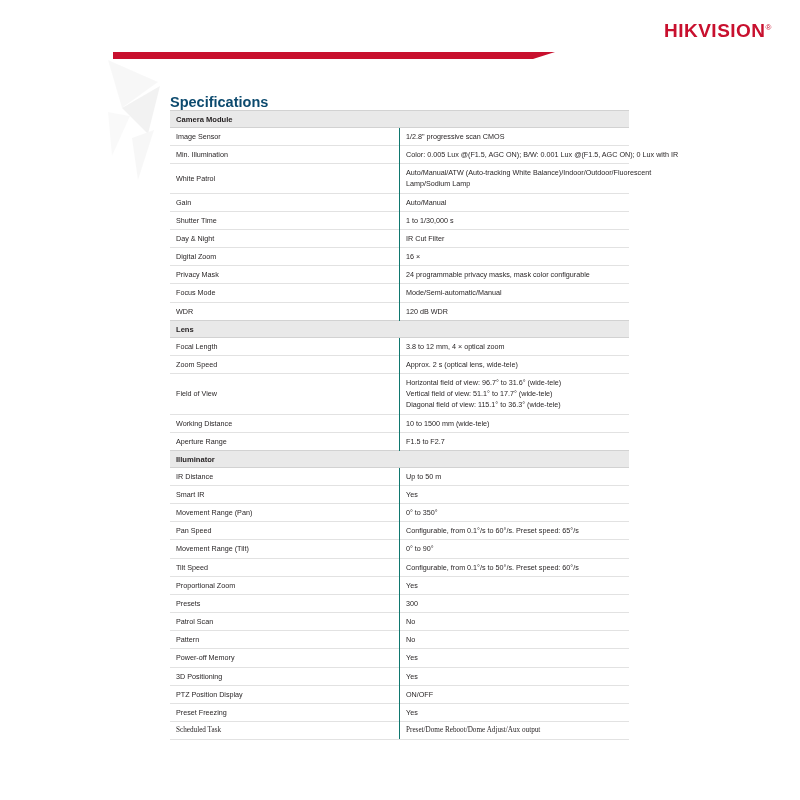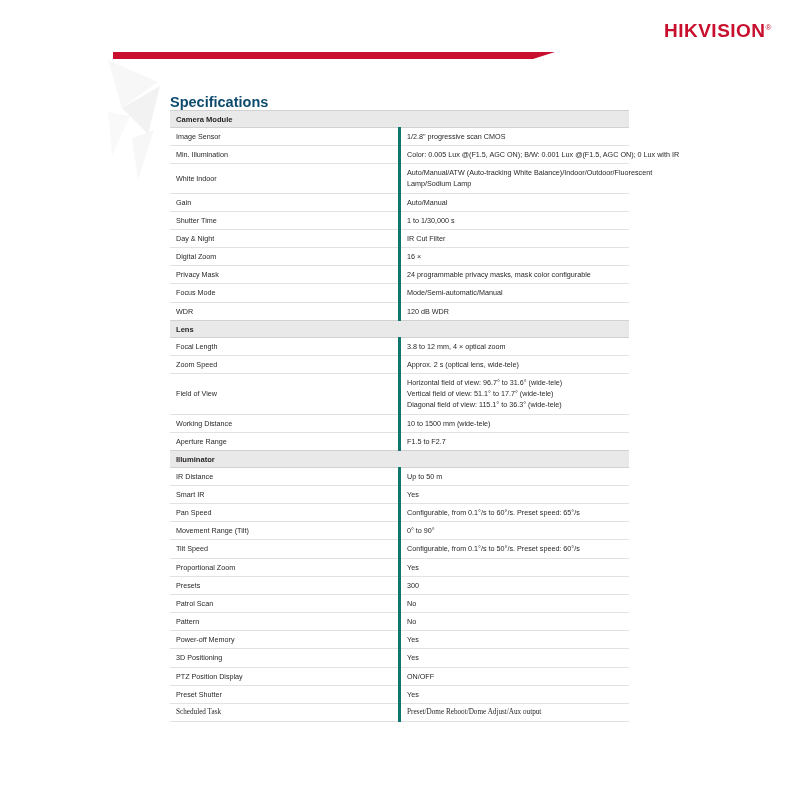--- a/index.html
+++ b/index.html
@@ -99,21 +99,21 @@
   }
   td.key, td.val {
     font-size: 7.2px;
     padding: 3px 6px;
     border-top: 1px solid #e2e2e2;
     vertical-align: middle;
     line-height: 1.55;
   }
   td.key {
     width: 135px;
-    border-right: 3px solid #0f766e;
+    border-right: 1px solid #0f766e;
   }
   td.val {
     width: 324px;
   }
   tr.last td { border-bottom: 1px solid #e2e2e2; font-family: Liberation Serif, serif; }
   .val div { white-space: nowrap; }
 </style>
 </head>
 <body>
 
@@ -145,21 +145,21 @@
               <div>1/2.8" progressive scan CMOS</div>
             </td>
           </tr>
           <tr>
             <td class="key">Min. Illumination</td>
             <td class="val">
               <div>Color: 0.005 Lux @(F1.5, AGC ON); B/W: 0.001 Lux @(F1.5, AGC ON); 0 Lux with IR</div>
             </td>
           </tr>
           <tr>
-            <td class="key">White Indoor</td>
+            <td class="key">White Patrol</td>
             <td class="val">
               <div>Auto/Manual/ATW (Auto-tracking White Balance)/Indoor/Outdoor/Fluorescent</div>
               <div>Lamp/Sodium Lamp</div>
             </td>
           </tr>
           <tr>
             <td class="key">Gain</td>
             <td class="val">
               <div>Auto/Manual</div>
             </td>
@@ -244,20 +244,26 @@
               <div>Up to 50 m</div>
             </td>
           </tr>
           <tr>
             <td class="key">Smart IR</td>
             <td class="val">
               <div>Yes</div>
             </td>
           </tr>
           <tr>
+            <td class="key">Movement Range (Pan)</td>
+            <td class="val">
+              <div>0° to 350°</div>
+            </td>
+          </tr>
+          <tr>
             <td class="key">Pan Speed</td>
             <td class="val">
               <div>Configurable, from 0.1°/s to 60°/s. Preset speed: 65°/s</div>
             </td>
           </tr>
           <tr>
             <td class="key">Movement Range (Tilt)</td>
             <td class="val">
               <div>0° to 90°</div>
             </td>
@@ -304,21 +310,21 @@
               <div>Yes</div>
             </td>
           </tr>
           <tr>
             <td class="key">PTZ Position Display</td>
             <td class="val">
               <div>ON/OFF</div>
             </td>
           </tr>
           <tr>
-            <td class="key">Preset Shutter</td>
+            <td class="key">Preset Freezing</td>
             <td class="val">
               <div>Yes</div>
             </td>
           </tr>
           <tr class="last">
             <td class="key">Scheduled Task</td>
             <td class="val">
               <div>Preset/Dome Reboot/Dome Adjust/Aux output</div>
             </td>
           </tr>

